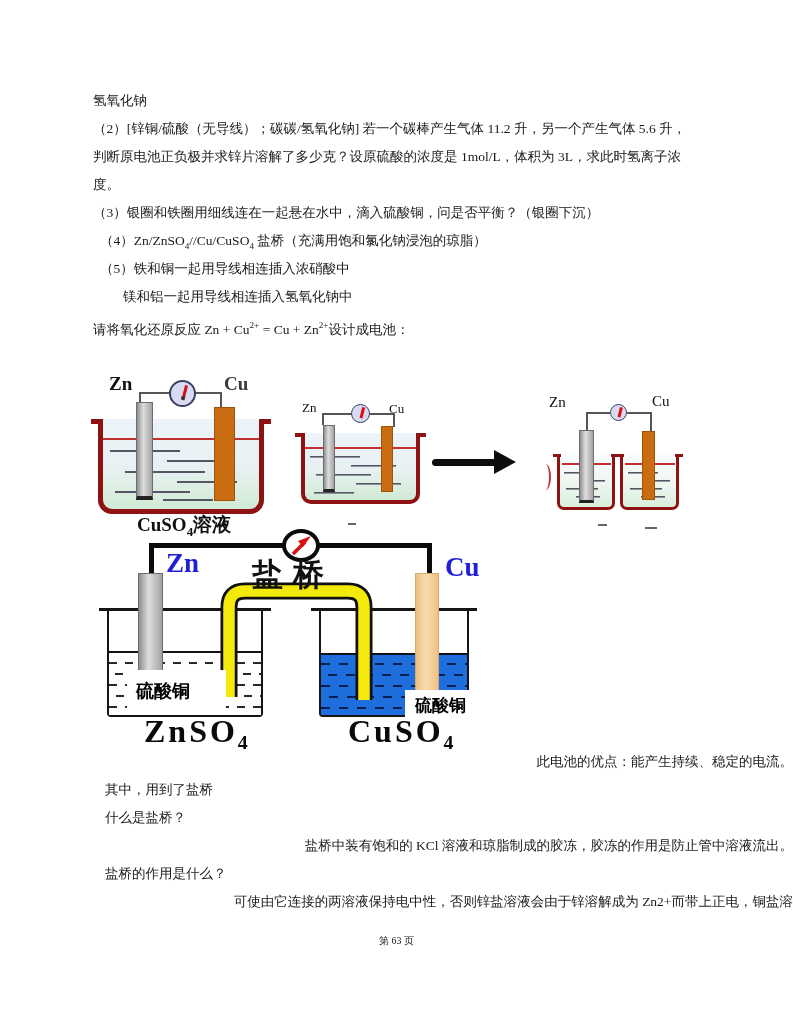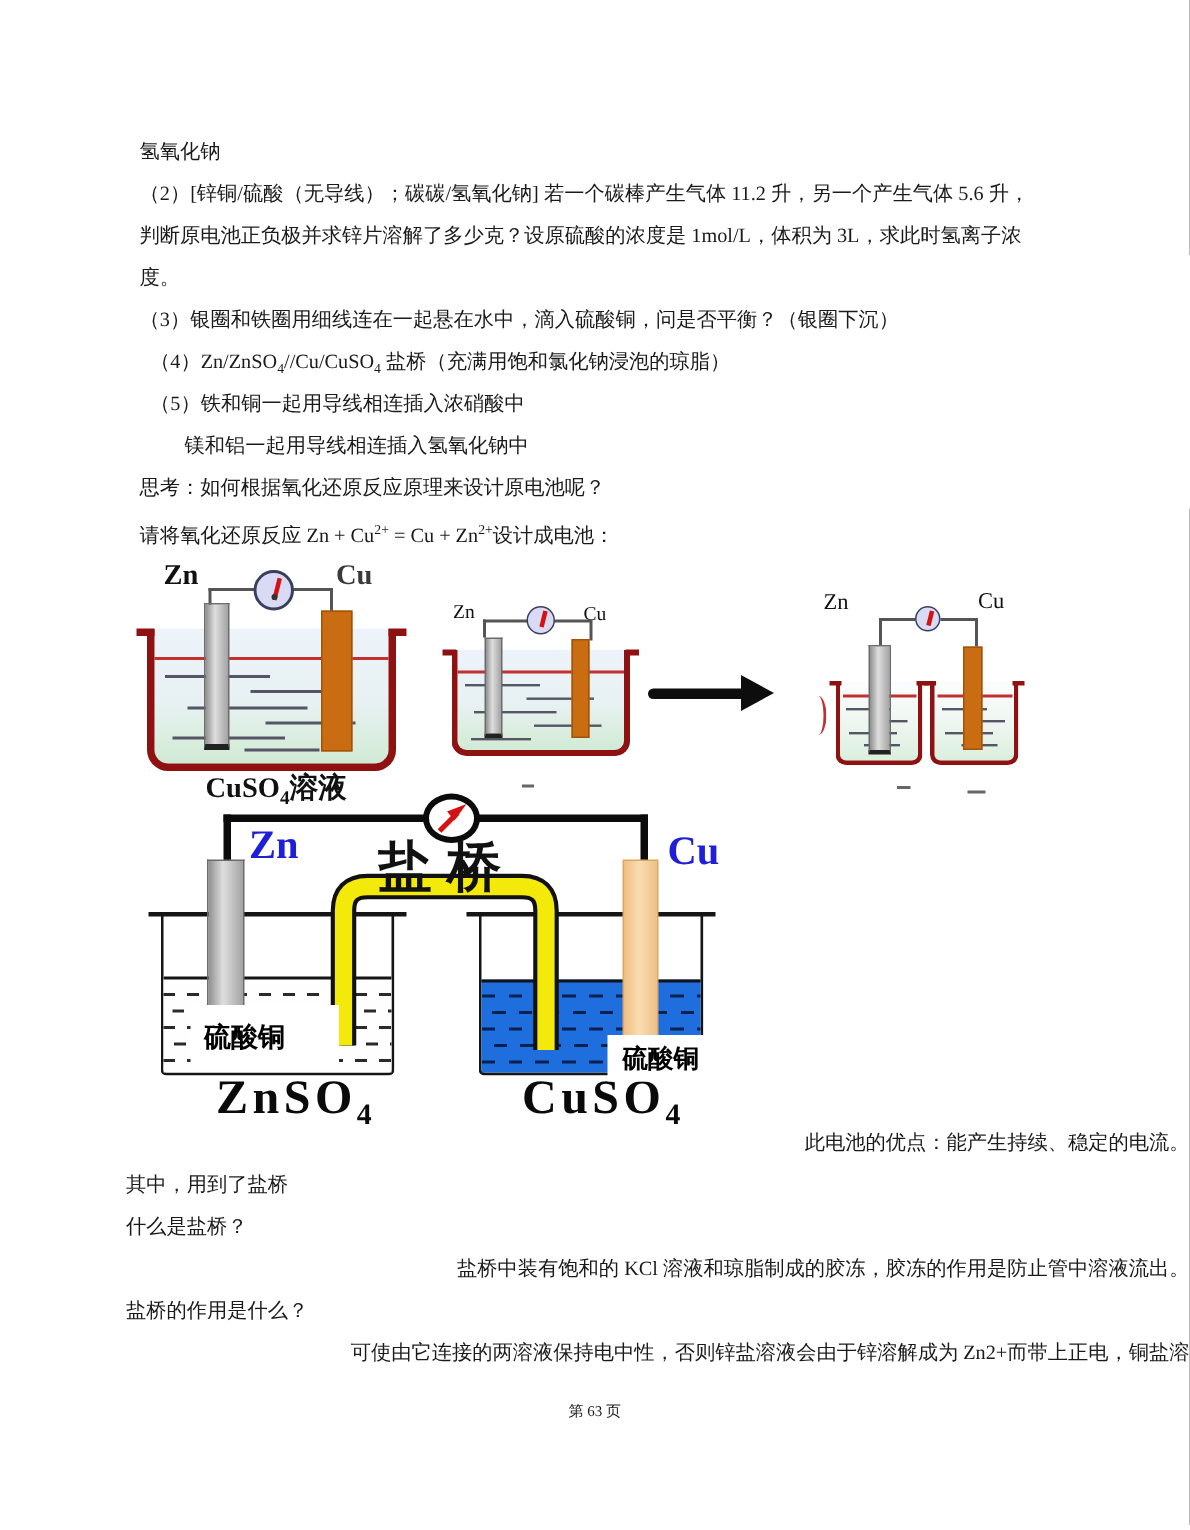--- a/index.html
+++ b/index.html
@@ -4,21 +4,21 @@
 <style>
   html,body{margin:0;padding:0;background:#888;}
   .page{position:relative;width:793px;height:1020px;background:#ffffff;margin:0 auto;
         font-family:"Liberation Serif","DejaVu Serif",serif;color:#1a1a1a;overflow:hidden;}
   
   .tblock{position:absolute;left:0;width:793px;}
   .tblock p{margin:0;height:28px;line-height:28px;font-size:13.5px;white-space:nowrap;padding-left:93px;}
   .tblock p.ind-a{padding-left:100px;}
   .tblock p.ind-b{padding-left:123px;}
   .tblock p.ind-c{padding-left:113px;text-align:right;}
-  .tblock p.ind-d{padding-left:84px;}
+  .tblock p.ind-d{padding-left:105px;}
   sub{font-size:0.68em;}
   sup{font-size:0.68em;}
   .footer{position:absolute;left:0;top:934px;width:793px;text-align:center;font-size:10px;}
   
   .abs{position:absolute;}
   .fig{position:absolute;font-family:Liberation Serif, serif;}
   .wire{position:absolute;background:#555;}
   .wire4{position:absolute;background:#0b0b0b;}
   .galv{position:absolute;border-radius:50%;background:#d8dbf3;border:2px solid #39405e;box-sizing:border-box;}
   .needle{position:absolute;left:50%;top:12%;width:2.5px;height:64%;background:#d61111;
@@ -69,21 +69,20 @@
 
   <div class="tblock" style="top:87px;">
     <p>氢氧化钠</p>
     <p>（2）[锌铜/硫酸（无导线）；碳碳/氢氧化钠] 若一个碳棒产生气体 11.2 升，另一个产生气体 5.6 升，</p>
     <p>判断原电池正负极并求锌片溶解了多少克？设原硫酸的浓度是 1mol/L，体积为 3L，求此时氢离子浓</p>
     <p>度。</p>
     <p>（3）银圈和铁圈用细线连在一起悬在水中，滴入硫酸铜，问是否平衡？（银圈下沉）</p>
     <p class="ind-a"><span>（4）Zn/ZnSO</span><sub>4</sub><span>//Cu/CuSO</span><sub>4</sub><span> 盐桥（充满用饱和氯化钠浸泡的琼脂）</span></p>
     <p class="ind-a">（5）铁和铜一起用导线相连插入浓硝酸中</p>
     <p class="ind-b">镁和铝一起用导线相连插入氢氧化钠中</p>
-    <p>思考：如何根据氧化还原反应原理来设计原电池呢？</p>
     <p><span>请将氧化还原反应  Zn + Cu</span><sup>2+</sup><span> = Cu + Zn</span><sup>2+</sup><span>设计成电池：</span></p>
   </div>
 
   <div class="fig" style="left:95px;top:368px;width:180px;height:172px;">
     <span class="figlabel" style="left:14px;top:5px;font-size:19px;">Zn</span>
     <span class="figlabel" style="left:129px;top:5px;font-size:19px;color:#3a3a3a;">Cu</span>
     <div class="wire" style="left:44px;top:24px;width:31px;height:2px;"></div>
     <div class="wire" style="left:100px;top:24px;width:27px;height:2px;"></div>
     <div class="wire" style="left:44px;top:24px;width:2px;height:13px;"></div>
     <div class="wire" style="left:125px;top:24px;width:2px;height:17px;"></div>
@@ -171,21 +170,21 @@
 
     <div class="abs" style="left:182px;top:1px;width:38px;height:33px;border:4px solid #0b0b0b;border-radius:50%;background:#fff;box-sizing:border-box;z-index:3;">
       <svg width="30" height="25" viewBox="0 0 30 25" style="position:absolute;left:0;top:0;">
         <line x1="7" y1="21" x2="19" y2="9" stroke="#d61111" stroke-width="3.5"></line>
         <polygon points="25,3 12,8 17,14" fill="#d61111"></polygon>
       </svg>
     </div>
 
     <span class="bluelabel" style="left:66px;top:20px;">Zn</span>
     <span class="bluelabel" style="left:345px;top:24px;">Cu</span>
-    <span class="figlabel" style="left:152px;top:26px;font-size:36px;letter-spacing:10px;z-index:4;">盐桥</span>
+    <span class="figlabel" style="left:152px;top:26px;font-size:31px;letter-spacing:10px;z-index:4;">盐桥</span>
 
     <div class="rim" style="left:-1px;top:80px;width:172px;"></div>
     <div class="glassbeaker" style="left:7px;top:82px;width:156px;height:107px;"></div>
     <div class="rim" style="left:211px;top:80px;width:166px;"></div>
     <div class="glassbeaker" style="left:219px;top:82px;width:150px;height:107px;"></div>
 
     <div class="sol-left" style="left:9px;top:123px;width:152px;height:64px;"></div>
     <div class="sol-right" style="left:221px;top:125px;width:146px;height:62px;"></div>
 
     <div class="znel" style="left:38px;top:45px;width:25px;height:112px;border-bottom-width:2px;z-index:2;"></div>

